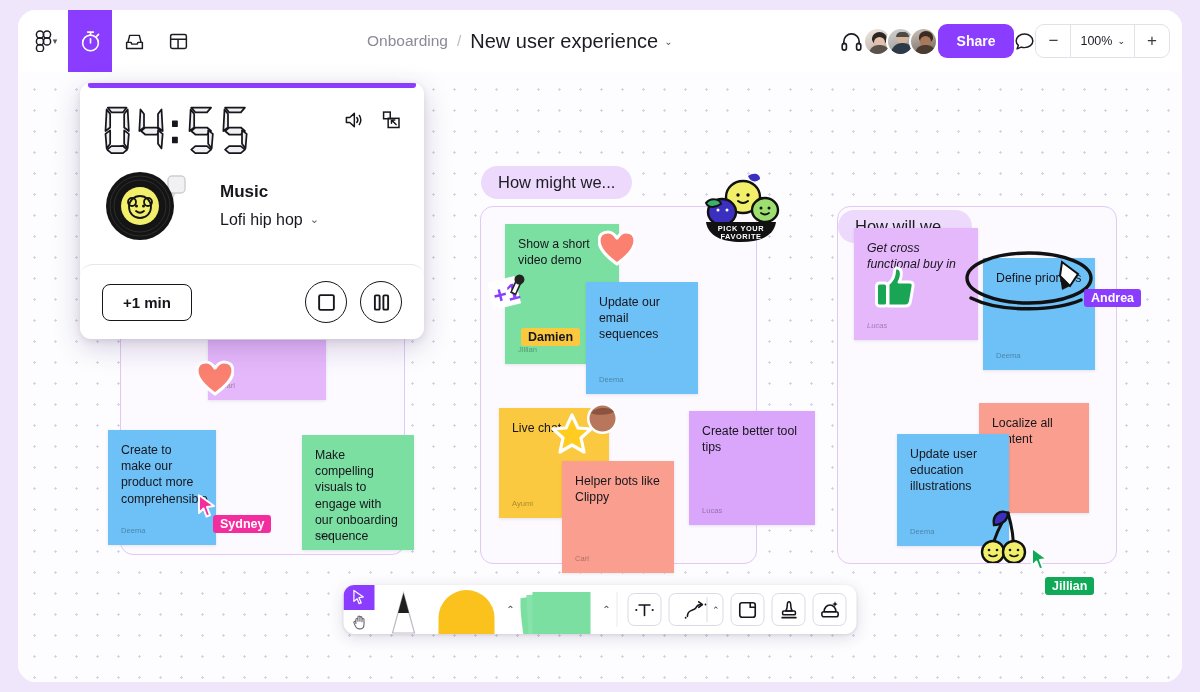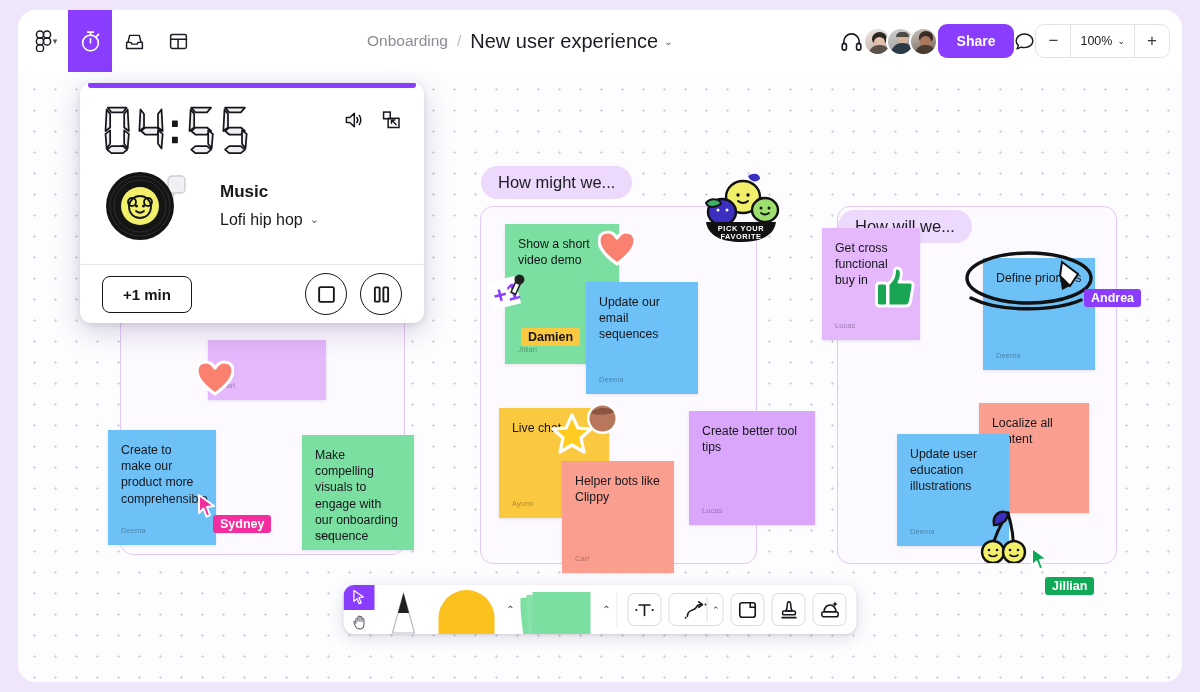--- a/index.html
+++ b/index.html
@@ -142,22 +142,22 @@
   .seg-time { display: flex; align-items: center; height: 58px; }
   .tm-icons { display: flex; gap: 17px; padding-top: 8px; }
   .tm-icon { cursor: pointer; color: #17161c; }
 
   .music-row { display: flex; align-items: center; gap: 18px; margin-top: 4px; }
   .music-txt { display: flex; flex-direction: column; gap: 9px; }
   .music-title { font-size: 17px; font-weight: bold; color: #17161c; }
   .music-track { font-size: 16px; color: #17161c; display: flex; align-items: center; gap: 7px; cursor: pointer; }
   #timer .footer {
     border-top: 1px solid #e8e6ec;
-    padding: 8px 22px;
-    display: flex; align-items: center; justify-content: space-between;
+    padding: 16px 22px;
+    display: flex; align-items: center; justify-content: space-between; border-radius: 13px;
   }
   .addmin {
     border: 1.4px solid #17161c; border-radius: 8px;
     padding: 9px 20px; font-size: 15px; font-weight: bold; color: #17161c;
     background: #fff; cursor: pointer;
   }
   .round-btn {
     width: 42px; height: 42px; border-radius: 50%;
     border: 1.4px solid #17161c; background: #fff;
     display: flex; align-items: center; justify-content: center;
@@ -252,21 +252,21 @@
     <div class="note" style="left:544px; top:451px; width:112px; height:112px; background:#fa9f8f;">
       <div>Helper bots like Clippy</div>
       <div class="author">Carl</div>
     </div>
 
     <div class="note" style="left:671px; top:401px; width:126px; height:114px; background:#d9a6fb;">
       <div>Create better tool tips</div>
       <div class="author">Lucas</div>
     </div>
 
-    <div class="note" style="left:804px; top:218px; width:98px; height:112px; background:#e5b7fb;">
+    <div class="note" style="left:836px; top:218px; width:124px; height:112px; background:#e5b7fb;font-style:italic;">
       <div>Get cross functional buy in</div>
       <div class="author">Lucas</div>
     </div>
 
     <div class="note" style="left:965px; top:248px; width:112px; height:112px; background:#6ec1f7;">
       <div>Define priorities</div>
       <div class="author">Deema</div>
     </div>
 
     <div class="note" style="left:961px; top:393px; width:110px; height:110px; background:#fa9f8f;">

